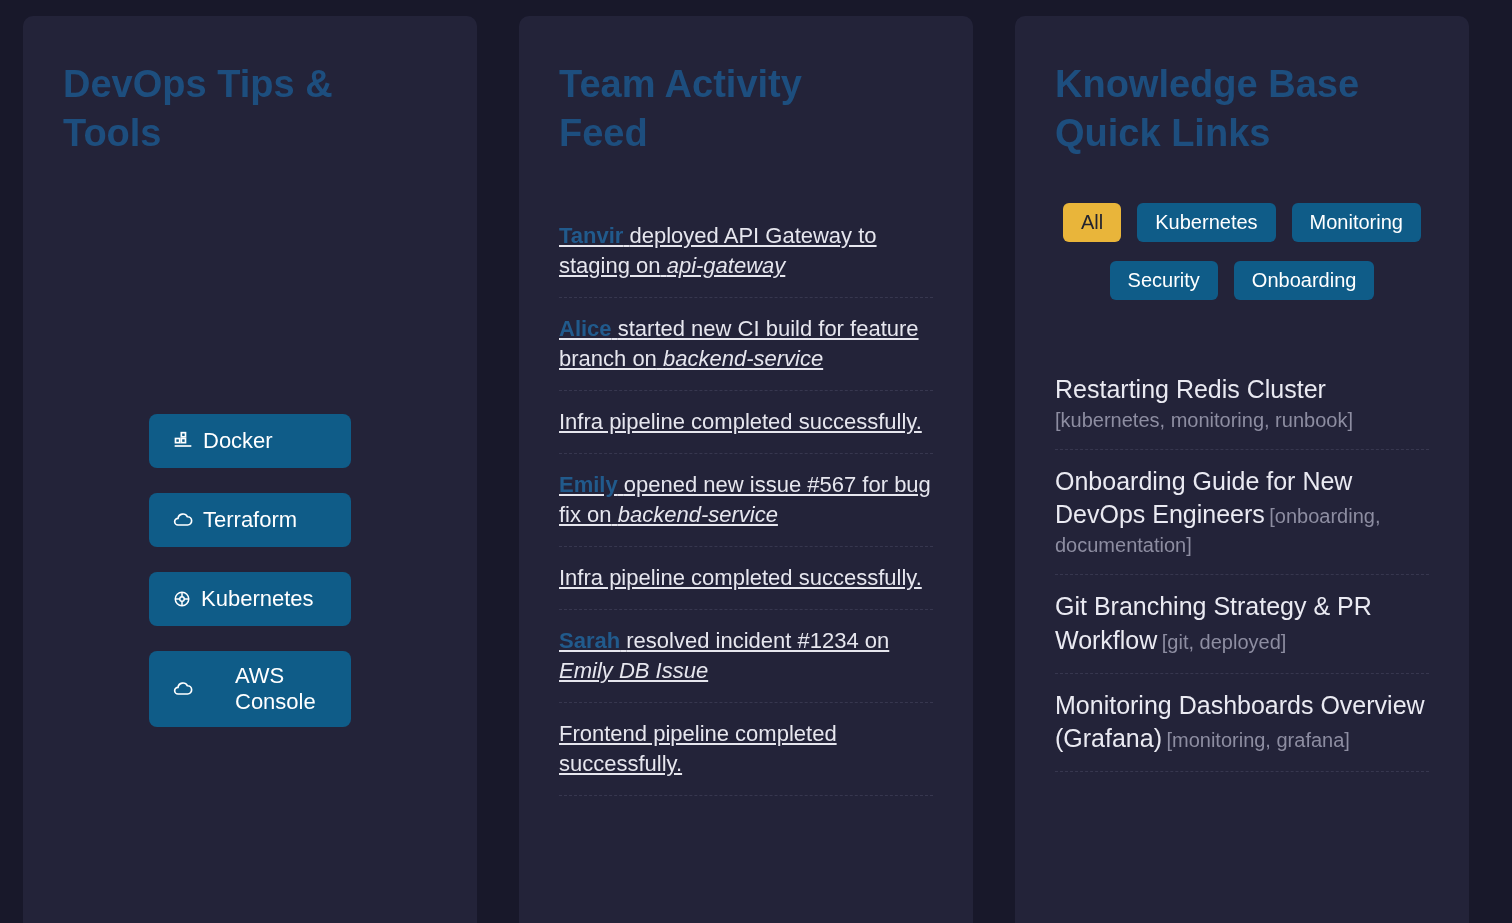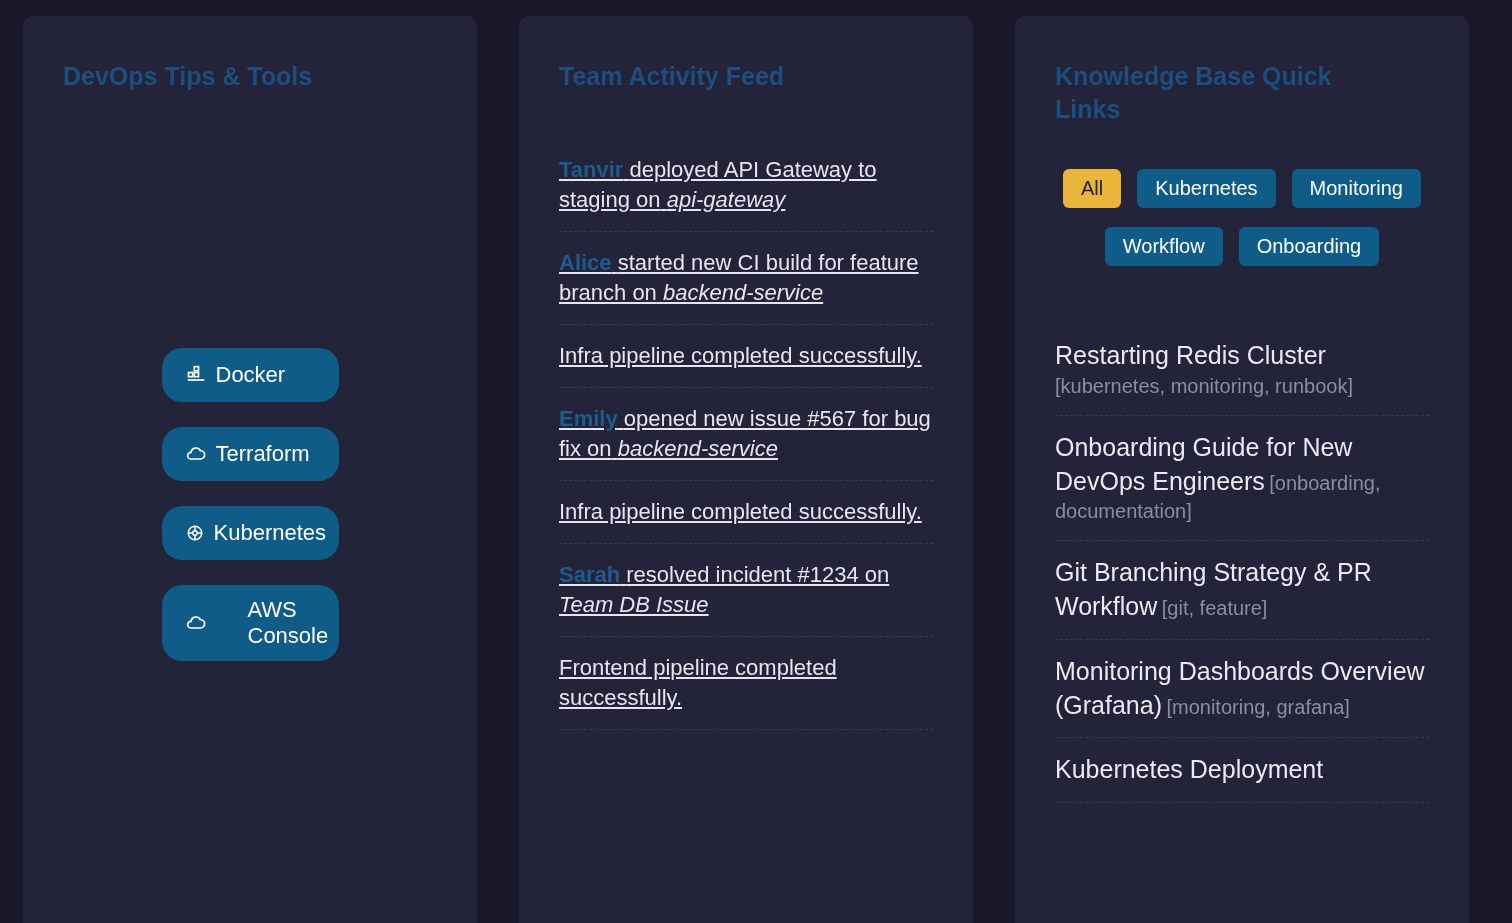--- a/index.html
+++ b/index.html
@@ -20,43 +20,43 @@
   }
   .card {
     width: 454px;
     min-height: 1200px;
     background: #232339;
     border-radius: 10px;
     padding: 44px 40px;
     flex: 0 0 auto;
   }
   .card-title {
-    font-size: 25px;
+    font-size: 38px;
     line-height: 1.3;
     font-weight: 700;
     color: #1d4e7e;
     max-width: 330px;
     margin: 0;
   }
 
   
   .tool-buttons {
     margin-top: 255px;
     display: flex;
     flex-direction: column;
     align-items: center;
     gap: 25px;
   }
   .tool-btn {
-    width: 177px;
+    width: 202px;
     min-height: 54px;
     background: #0f5c88;
     color: #ffffff;
     border: none;
-    border-radius: 20px;
+    border-radius: 8px;
     font-family: "Liberation Sans", sans-serif;
     font-size: 22px;
     display: flex;
     align-items: center;
     justify-content: flex-start;
     gap: 10px;
     padding: 12px 24px;
     cursor: pointer;
     text-align: left;
   }
@@ -180,54 +180,50 @@
         <span class="actor">Emily</span>
         <span>opened new issue #567 for bug fix on</span>
         <span class="repo">backend-service</span>
       </div>
       <div class="activity-item">
         <span>Infra pipeline completed successfully.</span>
       </div>
       <div class="activity-item">
         <span class="actor">Sarah</span>
         <span>resolved incident #1234 on</span>
-        <span class="repo">Team DB Issue</span>
+        <span class="repo">Emily DB Issue</span>
       </div>
       <div class="activity-item">
         <span>Frontend pipeline completed successfully.</span>
       </div>
     </div>
   </section>
 
   <section class="card">
     <h2 class="card-title">Knowledge Base Quick Links</h2>
     <div class="kb-filters">
       <button class="kb-chip active">All</button>
       <button class="kb-chip">Kubernetes</button>
       <button class="kb-chip">Monitoring</button>
-      <button class="kb-chip">Workflow</button>
+      <button class="kb-chip">Security</button>
       <button class="kb-chip">Onboarding</button>
     </div>
     <div class="kb-links">
       <div class="kb-item">
         <span class="kb-title">Restarting Redis Cluster</span>
         <span class="kb-tags">[kubernetes, monitoring, runbook]</span>
       </div>
       <div class="kb-item">
         <span class="kb-title">Onboarding Guide for New DevOps Engineers</span>
         <span class="kb-tags">[onboarding, documentation]</span>
       </div>
       <div class="kb-item">
         <span class="kb-title">Git Branching Strategy &amp; PR Workflow</span>
-        <span class="kb-tags">[git, feature]</span>
+        <span class="kb-tags">[git, deployed]</span>
       </div>
       <div class="kb-item">
         <span class="kb-title">Monitoring Dashboards Overview (Grafana)</span>
         <span class="kb-tags">[monitoring, grafana]</span>
       </div>
-      <div class="kb-item">
-        <span class="kb-title">Kubernetes Deployment</span>
-        <span class="kb-tags"></span>
-      </div>
     </div>
   </section>
 
 </div>
 
 </body></html>

